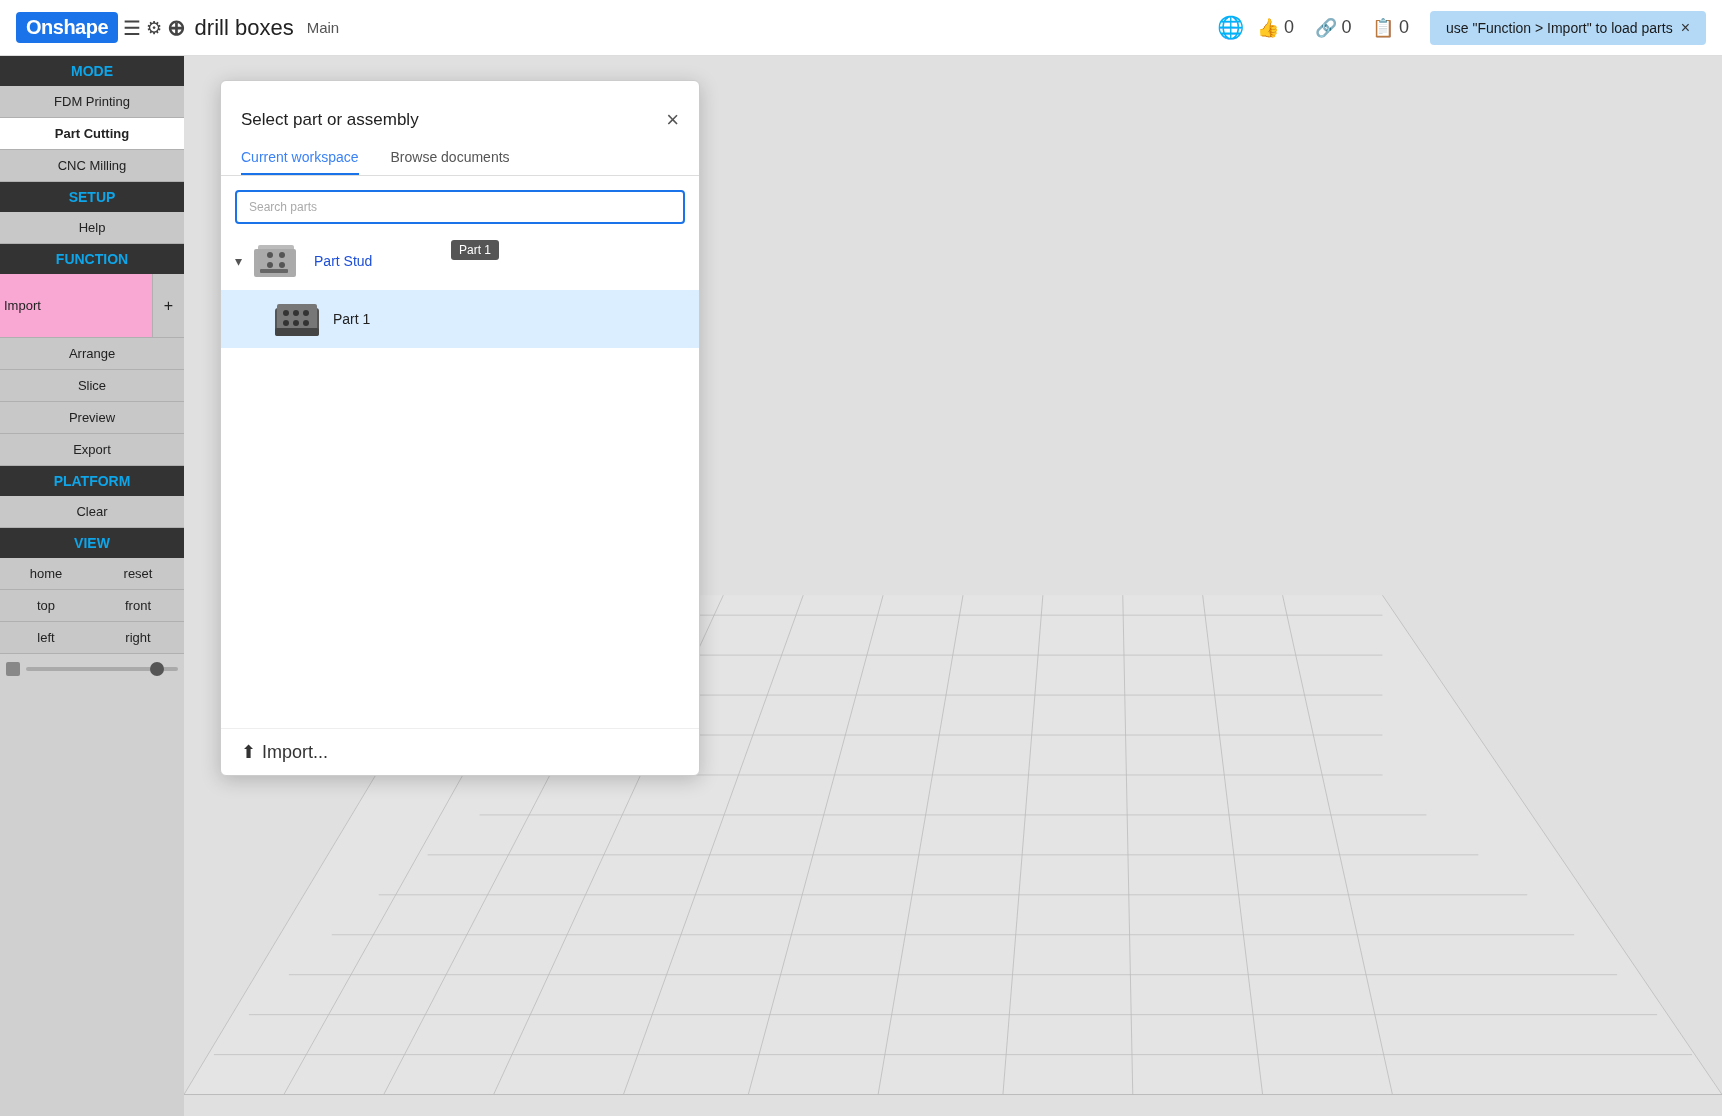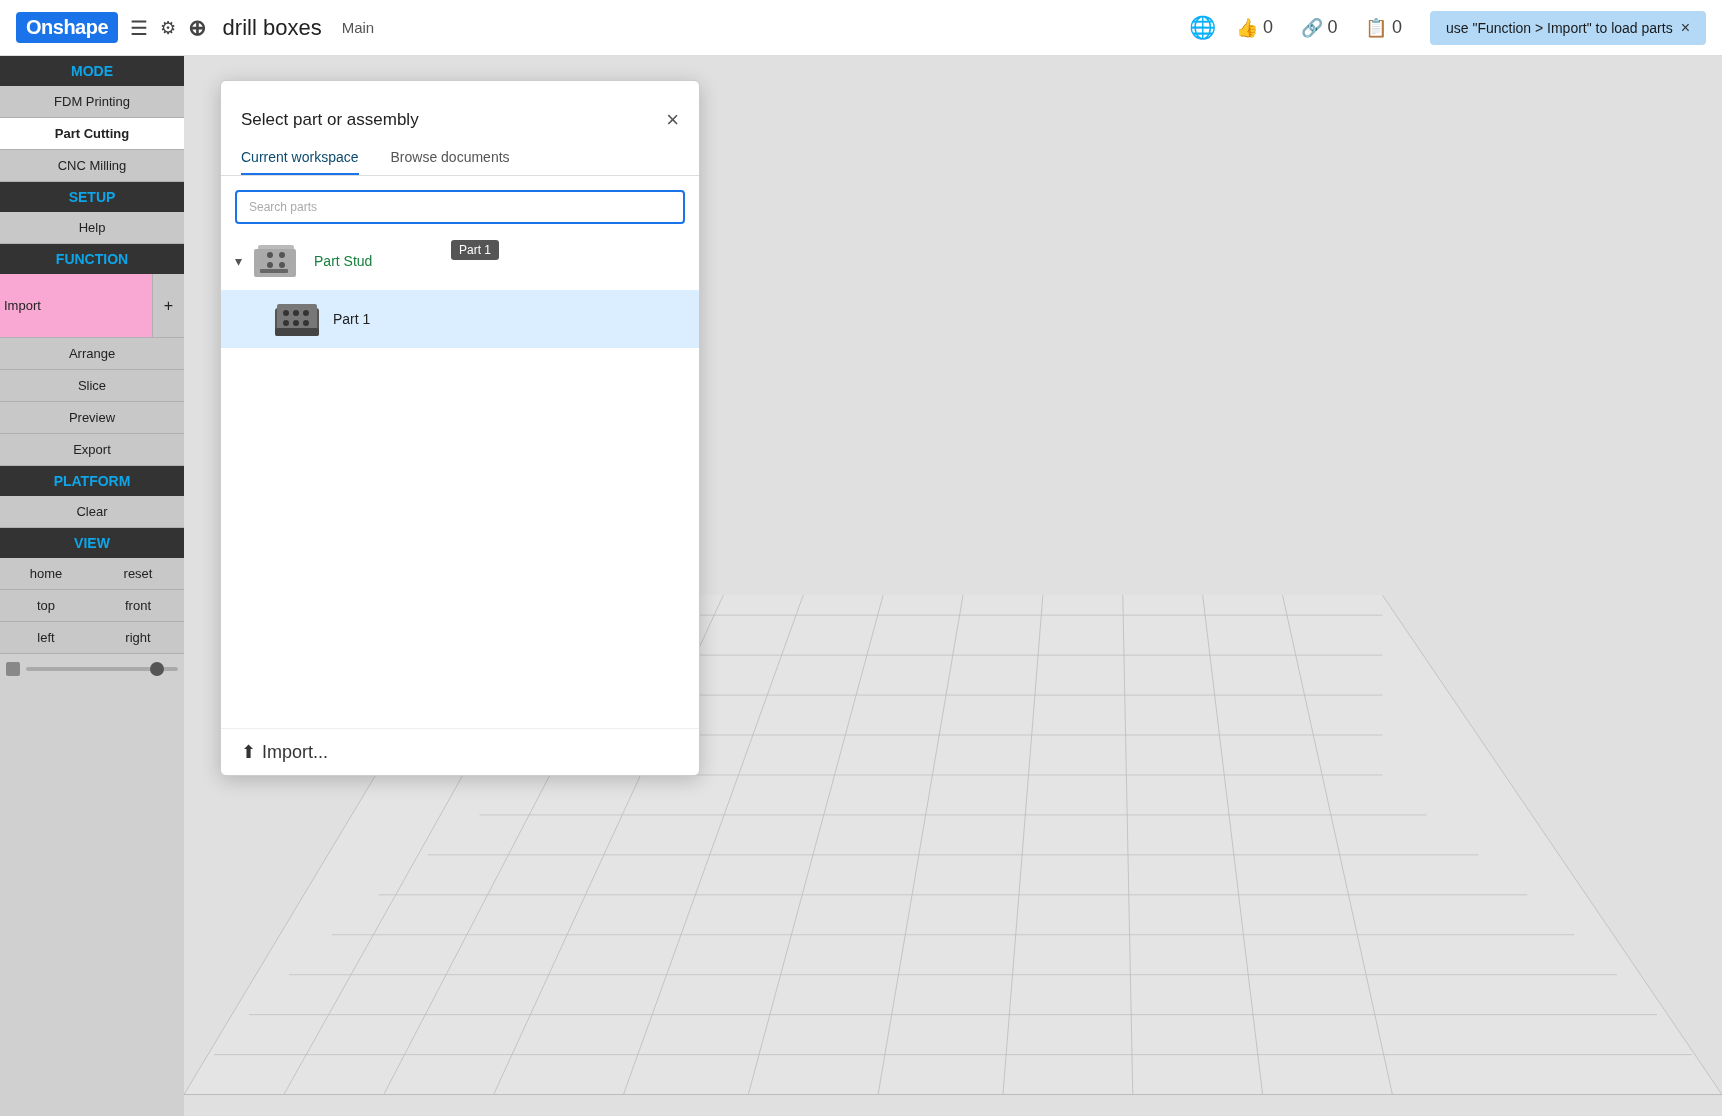--- a/index.html
+++ b/index.html
@@ -2,21 +2,21 @@
 <html><head>
   <meta charset="utf-8">
   <style>
     * { box-sizing: border-box; margin: 0; padding: 0; }
     body { font-family: Arial, sans-serif; width: 1722px; height: 1116px; overflow: hidden; background: #e8e8e8; }
 
     
     #topbar {
       position: absolute; top: 0; left: 0; width: 1722px; height: 56px;
       background: #fff; border-bottom: 1px solid #ddd;
-      display: flex; align-items: center; gap: 12px; padding: 0 16px;
+      display: flex; align-items: center; gap: 5px; padding: 0 16px;
     }
     .onshape-logo {
       background: #1a73e8; color: white; font-weight: bold; font-size: 20px;
       padding: 4px 10px; border-radius: 4px; letter-spacing: -0.5px;
     }
     .topbar-icon { font-size: 20px; color: #444; cursor: pointer; }
     .topbar-title { font-size: 22px; font-weight: 400; color: #222; margin-left: 4px; }
     .topbar-tab { font-size: 15px; color: #555; margin-left: 8px; }
     .topbar-spacer { flex: 1; }
     .topbar-globe { font-size: 22px; color: #444; }
@@ -82,34 +82,34 @@
       pointer-events: all;
     }
     .dialog-title-bar {
       display: flex; align-items: center; justify-content: space-between;
       padding: 28px 20px 0 20px;
     }
     .dialog-title { font-size: 17px; font-weight: 400; color: #222; }
     .dialog-close { background: none; border: none; font-size: 22px; cursor: pointer; color: #555; line-height: 1; }
     .dialog-tabs { display: flex; border-bottom: 1px solid #ddd; padding: 0 20px; margin-top: 10px; }
     .dialog-tab { padding: 8px 0; margin-right: 32px; font-size: 14px; cursor: pointer; color: #555; border-bottom: 2px solid transparent; }
-    .dialog-tab.active { color: #0c4a6e; border-bottom: 2px solid #1a73e8; font-weight: 500; }
+    .dialog-tab.active { color: #3b82f6; border-bottom: 2px solid #1a73e8; font-weight: 500; }
     .dialog-search { margin: 14px 14px 8px 14px; }
     .dialog-search input {
       width: 100%; border: 2px solid #1a73e8; border-radius: 4px;
       padding: 8px 12px; font-size: 12px; outline: none; color: #333;
     }
     .dialog-search input::placeholder { color: #aaa; }
     .part-studio-row {
       display: flex; align-items: center; padding: 8px 14px; gap: 10px;
       cursor: pointer; position: relative;
     }
     .chevron-icon { font-size: 14px; color: #555; }
     .part-thumb { width: 52px; height: 42px; display: flex; align-items: center; justify-content: center; }
-    .part-studio-label { font-size: 14px; color: #15803d; }
+    .part-studio-label { font-size: 14px; color: #1d4ed8; }
     .tooltip-badge {
       background: #555; color: #fff; font-size: 12px; padding: 3px 8px;
       border-radius: 3px; position: absolute; left: 230px; top: 8px;
     }
     .part-item-row {
       display: flex; align-items: center; padding: 8px 14px 8px 50px; gap: 10px;
       cursor: pointer; background: #dbeeff;
     }
     .part-item-thumb { width: 52px; height: 42px; display: flex; align-items: center; justify-content: center; }
     .part-item-label { font-size: 14px; color: #222; }

